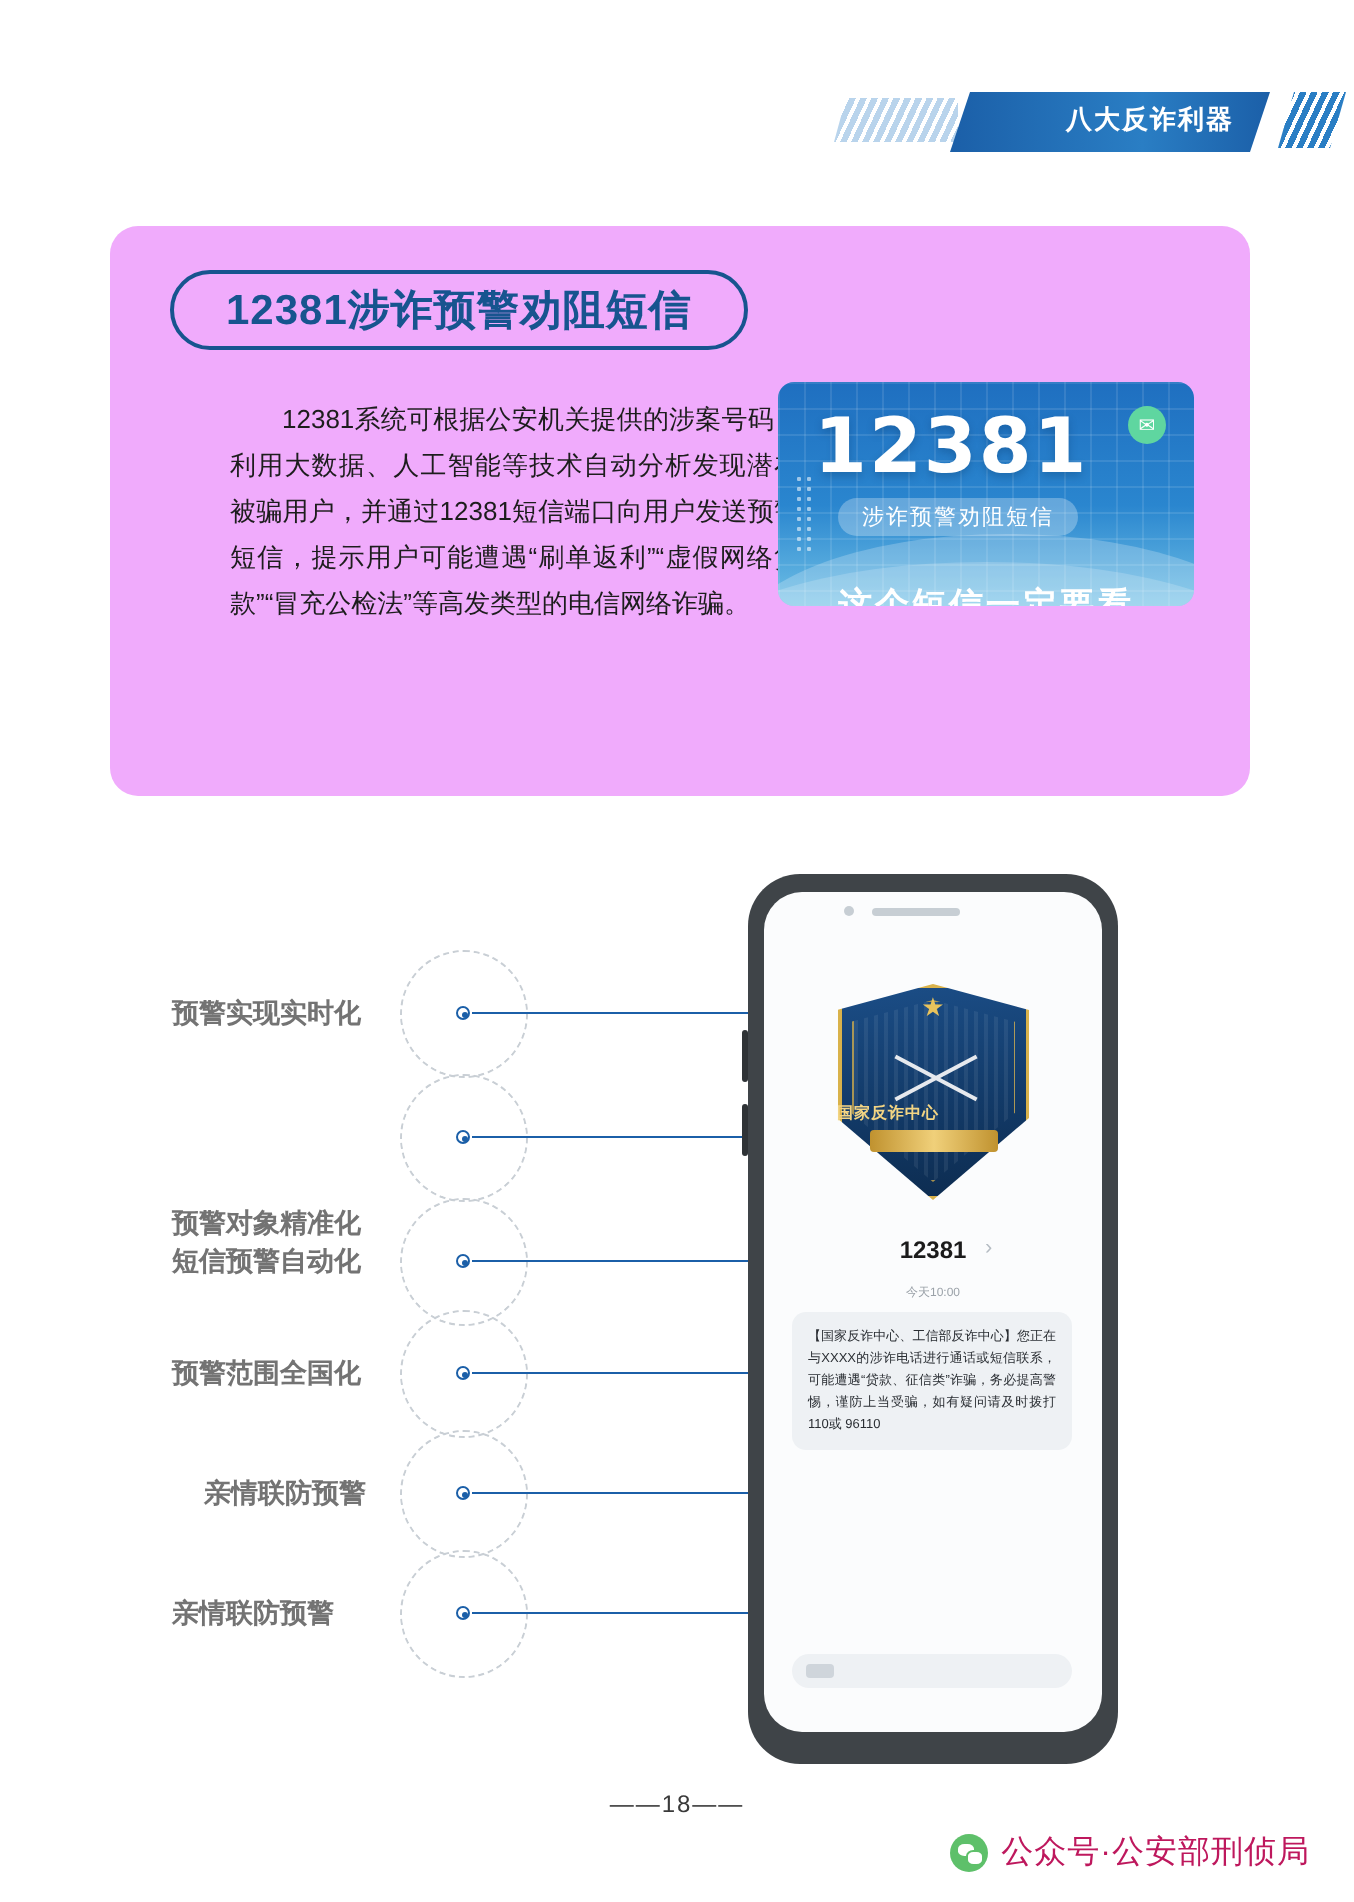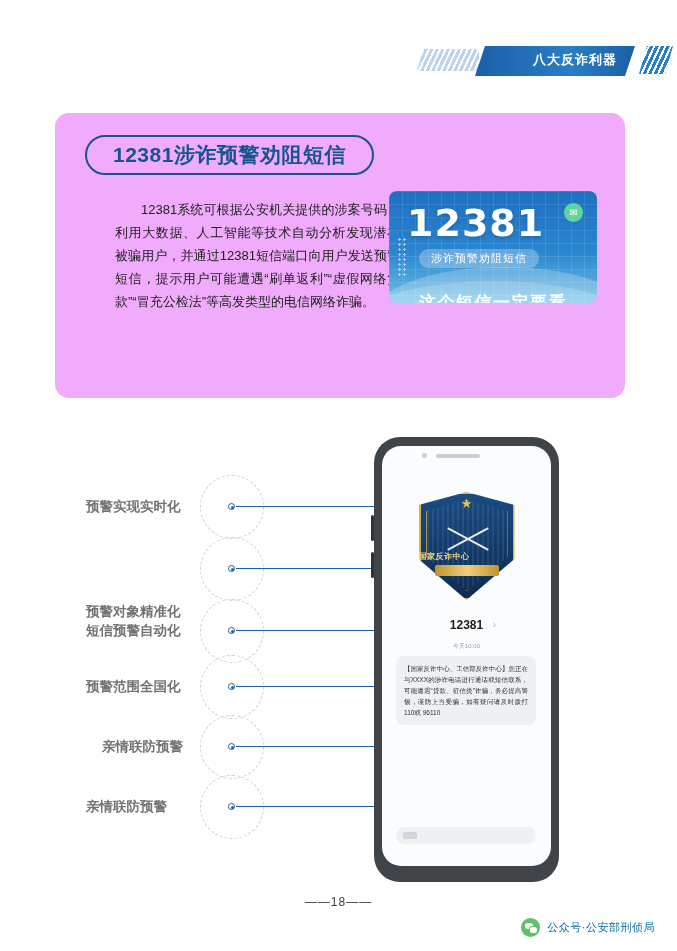--- a/index.html
+++ b/index.html
@@ -425,22 +425,22 @@
   .fa-icon:after {
     content: "";
     position: absolute;
     left: 8px; top: 8px;
     width: 7px; height: 5.5px;
     border-radius: 40%;
     background: #ffffff;
     border: 1px solid #5ec06a;
   }
   .fa-text {
-    font-size: 11px;
-    color: #0369a1;
+    font-size: 16px;
+    color: #be185d;
     letter-spacing: 0.5px;
   }
 </style>
 </head>
 <body>
 
 <div class="header-banner">
   <div class="hb-stripes"></div>
   <div class="hb-bar">
     <span>八大反诈利器</span>

